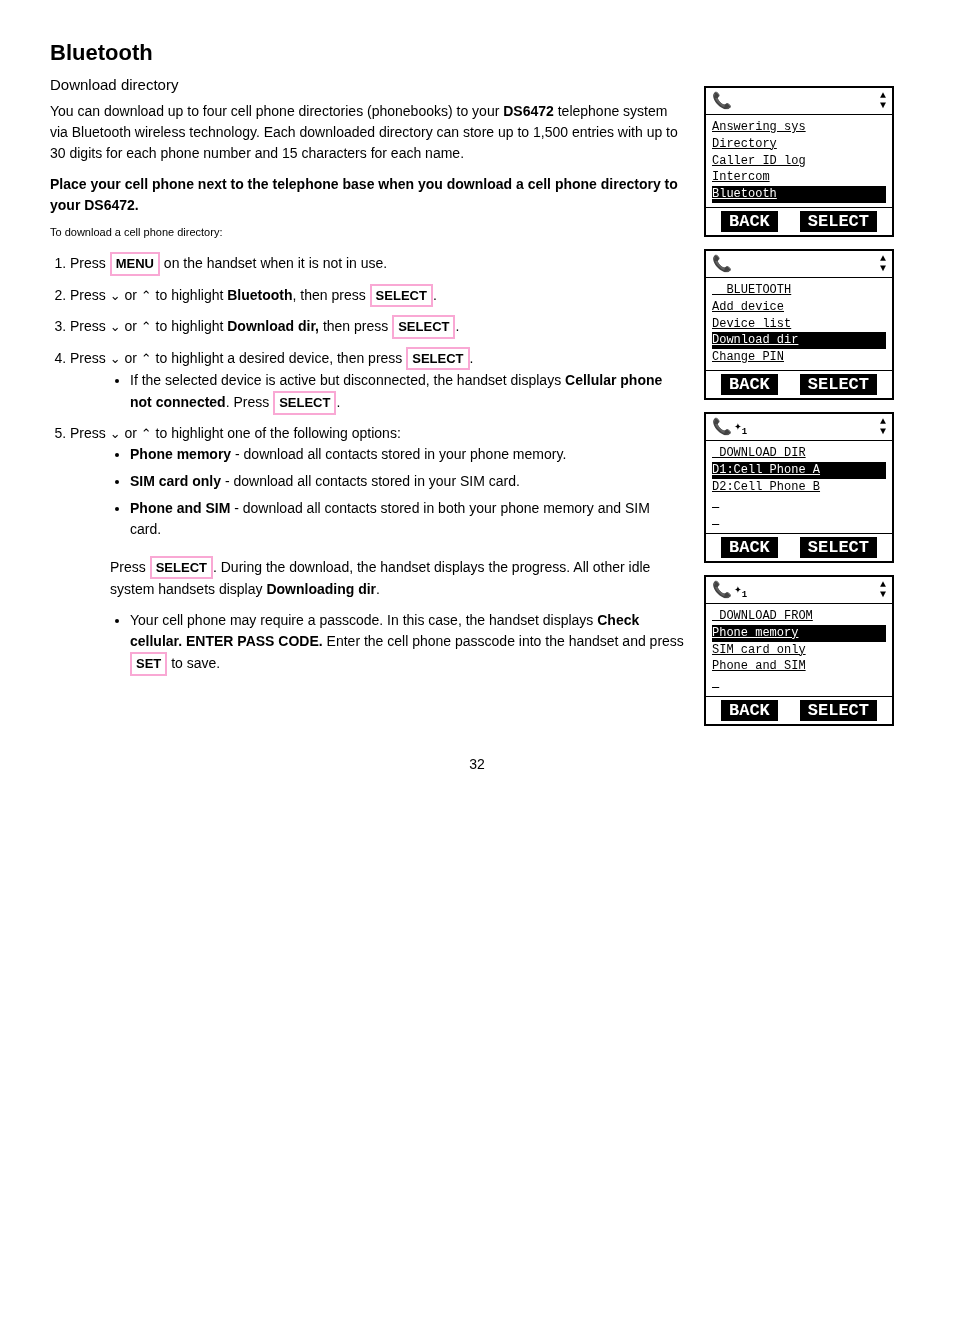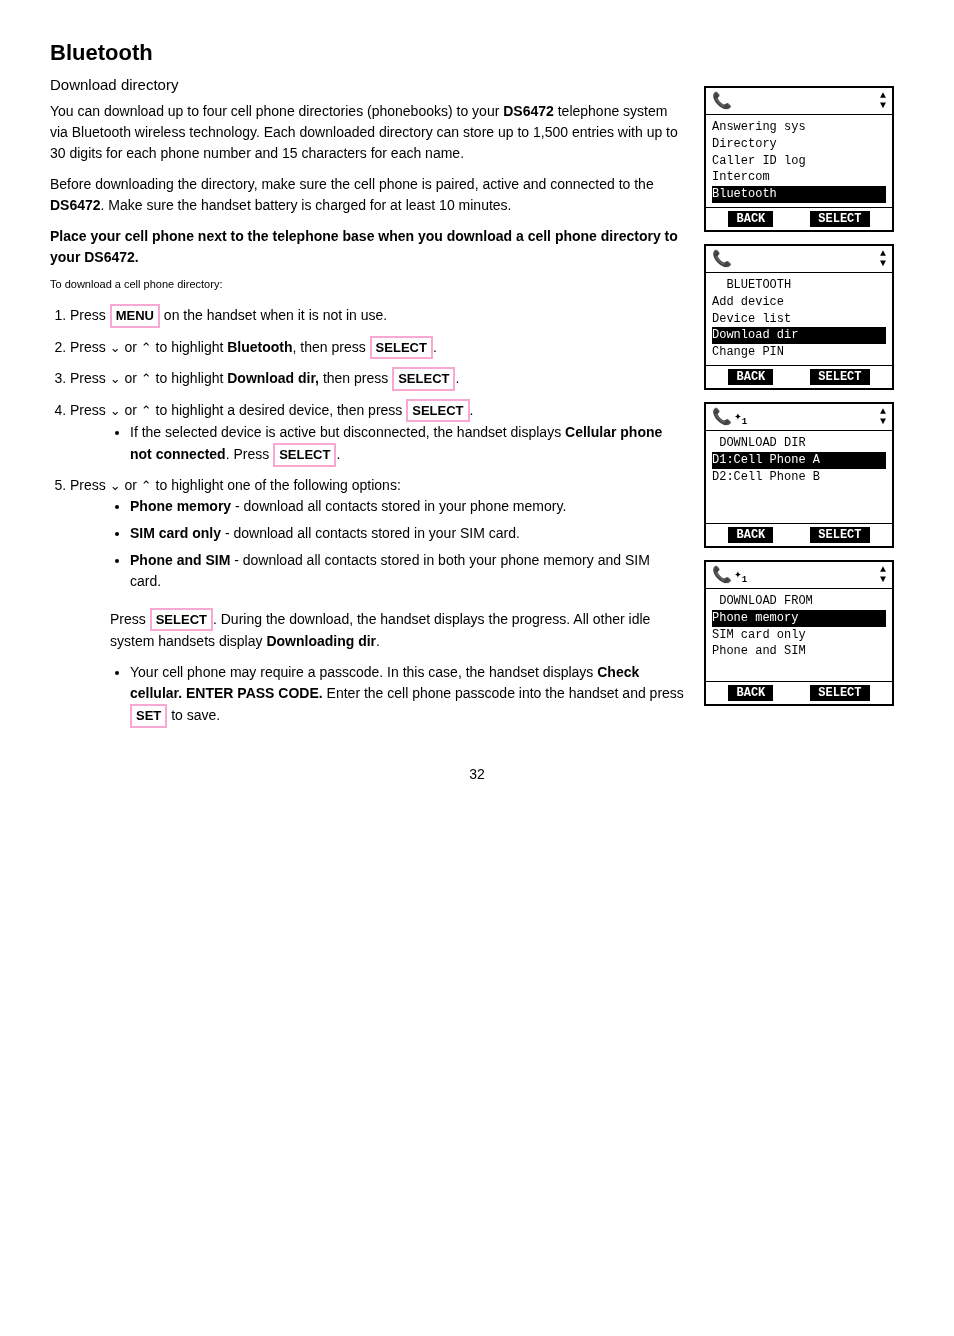--- a/index.html
+++ b/index.html
@@ -113,37 +113,38 @@
     }
 
     .screen-body {
       padding: 4px 6px;
       min-height: 70px;
     }
 
     .screen-body div {
       line-height: 1.4;
       white-space: pre;
+      text-decoration: underline;
     }
 
     .screen-body div.highlighted {
       background: #000;
       color: #fff;
     }
 
     .screen-footer {
       display: flex;
       justify-content: space-around;
       border-top: 1px solid #000;
       padding: 3px 4px;
     }
 
     .screen-btn {
       font-family: 'Courier New', Courier, monospace;
-      font-size: 12px;
+      font-size: 17px;
       font-weight: bold;
       background: #000;
       color: #fff;
       padding: 1px 8px;
     }
 
     .page-number {
       text-align: center;
       margin-top: 30px;
       font-size: 14px;
@@ -170,23 +171,20 @@
 <h1>Bluetooth</h1>
 
 <div class="main-layout">
   <div class="text-column">
     <h2>Download directory</h2>
 
     <p>
       <span>You can download up to four cell phone directories (phonebooks) to your </span><span class="bold">DS6472</span><span> telephone system via Bluetooth wireless technology. Each downloaded directory can store up to 1,500 entries with up to 30 digits for each phone number and 15 characters for each name.</span>
     </p>
 
-    <p>
-      <span>Before downloading the directory, make sure the cell phone is paired, active and connected to the </span><span class="bold">DS6472</span><span>. Make sure the handset battery is charged for at least 10 minutes.</span>
-    </p>
 
     <p class="warning-bold">Place your cell phone next to the telephone base when you download a cell phone directory to your DS6472.</p>
 
     <h3>To download a cell phone directory:</h3>
 
     <ol>
       <li>
         Press <span class="key-box">MENU</span> on the handset when it is not in use.
       </li>
       <li>

